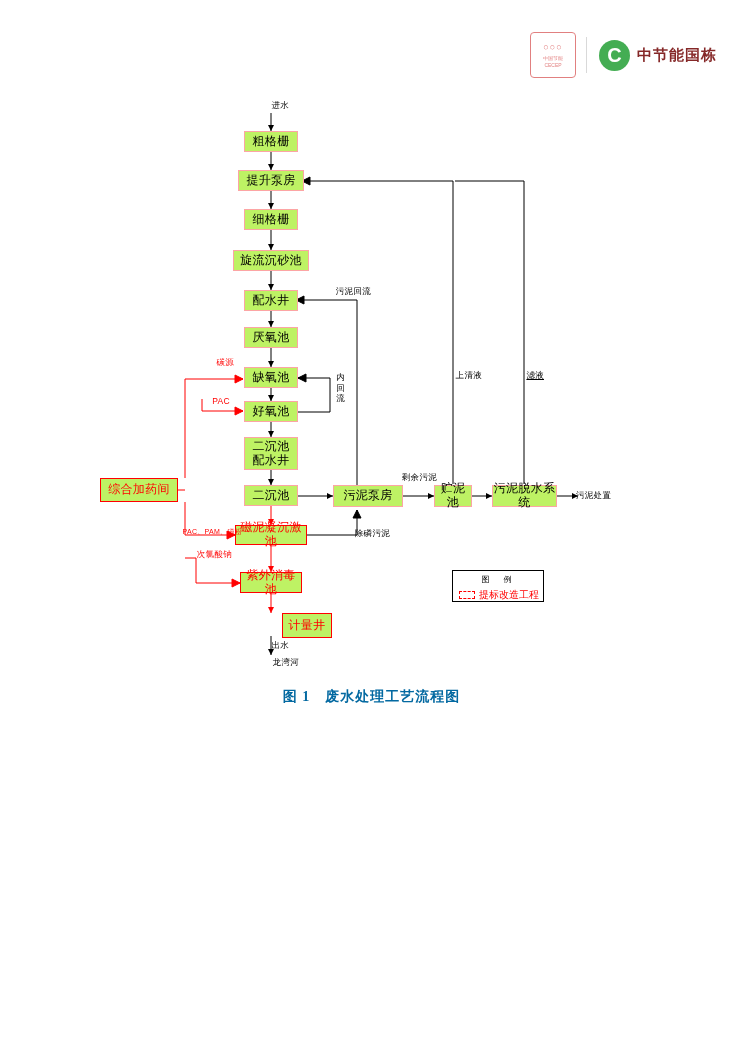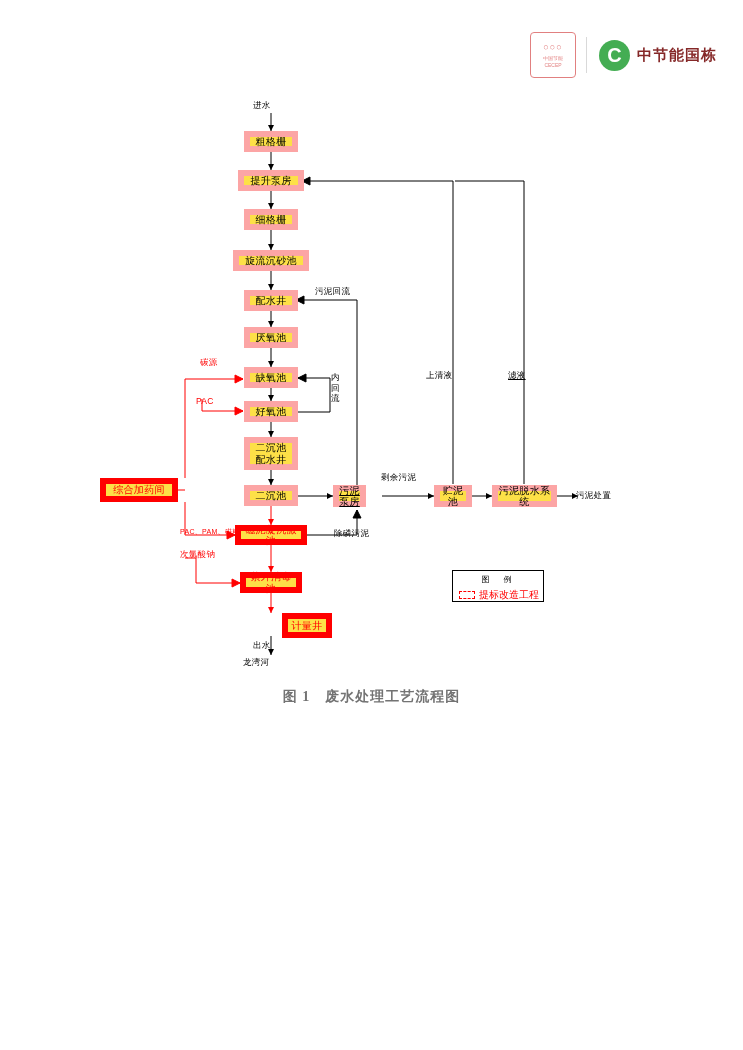--- a/index.html
+++ b/index.html
@@ -75,56 +75,56 @@
   #diagram {
     position: absolute;
     left: 0;
     top: 0;
     width: 743px;
     height: 760px;
   }
   .node {
     position: absolute;
     box-sizing: border-box;
-    border: 6px solid #fca5a5;
-    background: #fde047;
+    border: 1px solid #fca5a5;
+    background: #bef264;
     color: #000;
-    font-size: 10px;
+    font-size: 12px;
     line-height: 1.15;
     display: flex;
     align-items: center;
     justify-content: center;
     text-align: center;
     white-space: pre-line;
     letter-spacing: 0.3px;
   }
   .node.red {
     border-color: #ff0000;
     color: #ff0000;
   }
   .lbl {
     position: absolute;
     font-size: 8.5px;
     color: #000;
     line-height: 1.2;
     white-space: pre-line;
-    text-align: left;
+    text-align: right;
     letter-spacing: 0.3px;
   }
   .lbl.red { color: #ff0000; }
   #caption {
     position: absolute;
     left: 0;
     top: 688px;
     width: 743px;
     text-align: center;
     font-family: "Liberation Serif", serif;
     font-weight: bold;
     font-size: 14px;
-    color: #737373;
+    color: #0369a1;
     letter-spacing: 1px;
   }
   #legend {
     position: absolute;
     left: 452px;
     top: 570px;
     width: 92px;
     height: 32px;
     border: 1px solid #000;
     box-sizing: border-box;
@@ -261,21 +261,21 @@
     <div class="node" style="left:238px;top:170px;width:66px;height:21px;">提升泵房</div>
     <div class="node" style="left:244px;top:209px;width:54px;height:21px;">细格栅</div>
     <div class="node" style="left:233px;top:250px;width:76px;height:21px;">旋流沉砂池</div>
     <div class="node" style="left:244px;top:290px;width:54px;height:21px;">配水井</div>
     <div class="node" style="left:244px;top:327px;width:54px;height:21px;">厌氧池</div>
     <div class="node" style="left:244px;top:367px;width:54px;height:21px;">缺氧池</div>
     <div class="node" style="left:244px;top:401px;width:54px;height:21px;">好氧池</div>
     <div class="node" style="left:244px;top:437px;width:54px;height:33px;">二沉池
 配水井</div>
     <div class="node" style="left:244px;top:485px;width:54px;height:21px;">二沉池</div>
-    <div class="node" style="left:333px;top:485px;width:33px;height:22px;text-decoration:underline;">污泥泵房</div>
+    <div class="node" style="left:333px;top:485px;width:70px;height:22px;">污泥泵房</div>
     <div class="node" style="left:434px;top:485px;width:38px;height:22px;">贮泥池</div>
     <div class="node" style="left:492px;top:485px;width:65px;height:22px;">污泥脱水系统</div>
 
     <div class="node red" style="left:100px;top:478px;width:78px;height:24px;">综合加药间</div>
     <div class="node red" style="left:235px;top:525px;width:72px;height:20px;">磁泥凝沉激池</div>
     <div class="node red" style="left:240px;top:572px;width:62px;height:21px;">紫外消毒池</div>
     <div class="node red" style="left:246px;top:613px;width:50px;height:25px;margin-left:36px;">计量井</div>
 
     <div class="lbl red" style="left:200px;top:357px;width:34px;">碳源</div>
     <div class="lbl red" style="left:196px;top:396px;width:34px;">PAC</div>

